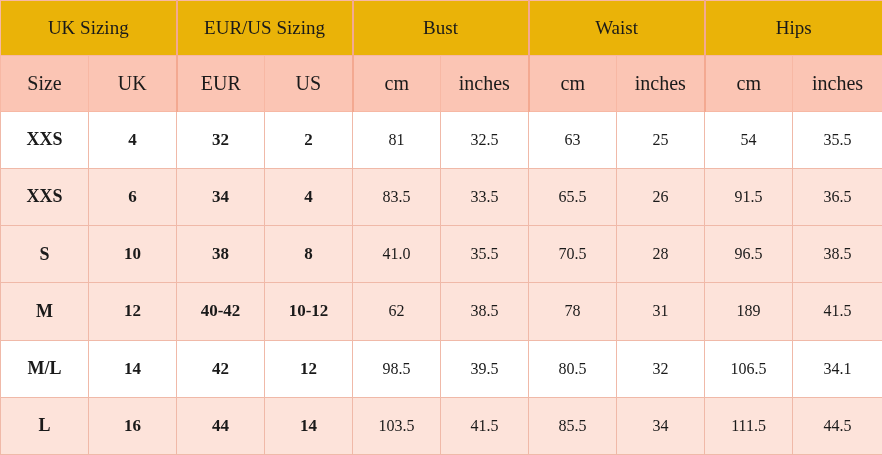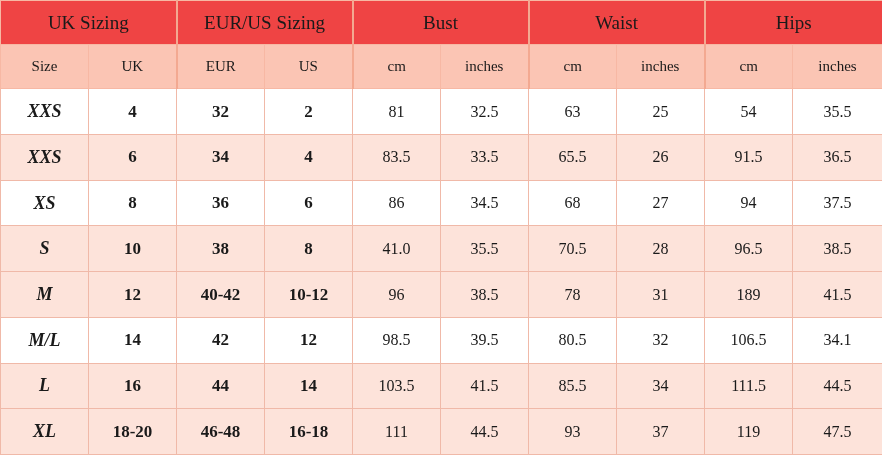--- a/index.html
+++ b/index.html
@@ -22,42 +22,41 @@
   }
   table.size-chart td, table.size-chart th {
     border: 1px solid #f0b9a8;
     text-align: center;
     vertical-align: middle;
     padding: 0;
     font-weight: normal;
   }
   
   tr.group-head td {
-    background: #ef4444;
+    background: #eab308;
     font-size: 19px;
     font-weight: normal;
     height: 28px;
     border-color: #f7b8a4;
   }
   
   tr.sub-head td {
     background: #fbc5b4;
-    font-size: 15px;
+    font-size: 20px;
     height: 28px;
     border-color: #f7b8a4;
   }
   
   tr.data-row td {
     height: 29px;
     font-size: 16px;
   }
   tr.data-row td.sizecell {
     font-weight: bold;
     font-size: 18px;
-    font-style: italic;
   }
   tr.data-row td.grp-uk {
     font-weight: bold;
     font-size: 17px;
   }
   tr.data-row td.grp-meas {
     font-weight: normal;
     font-size: 16px;
   }
   
@@ -128,50 +127,38 @@
         <td class="grp-uk sep-right">6</td>
         <td class="grp-uk">34</td>
         <td class="grp-uk sep-right">4</td>
         <td class="grp-meas">83.5</td>
         <td class="grp-meas sep-right">33.5</td>
         <td class="grp-meas">65.5</td>
         <td class="grp-meas sep-right">26</td>
         <td class="grp-meas">91.5</td>
         <td class="grp-meas">36.5</td>
       </tr>
-      <tr class="data-row plain">
-        <td class="sizecell">XS</td>
-        <td class="grp-uk sep-right">8</td>
-        <td class="grp-uk">36</td>
-        <td class="grp-uk sep-right">6</td>
-        <td class="grp-meas">86</td>
-        <td class="grp-meas sep-right">34.5</td>
-        <td class="grp-meas">68</td>
-        <td class="grp-meas sep-right">27</td>
-        <td class="grp-meas">94</td>
-        <td class="grp-meas">37.5</td>
-      </tr>
       <tr class="data-row shaded">
         <td class="sizecell">S</td>
         <td class="grp-uk sep-right">10</td>
         <td class="grp-uk">38</td>
         <td class="grp-uk sep-right">8</td>
         <td class="grp-meas">41.0</td>
         <td class="grp-meas sep-right">35.5</td>
         <td class="grp-meas">70.5</td>
         <td class="grp-meas sep-right">28</td>
         <td class="grp-meas">96.5</td>
         <td class="grp-meas">38.5</td>
       </tr>
       <tr class="data-row shaded">
         <td class="sizecell">M</td>
         <td class="grp-uk sep-right">12</td>
         <td class="grp-uk">40-42</td>
         <td class="grp-uk sep-right">10-12</td>
-        <td class="grp-meas">96</td>
+        <td class="grp-meas">62</td>
         <td class="grp-meas sep-right">38.5</td>
         <td class="grp-meas">78</td>
         <td class="grp-meas sep-right">31</td>
         <td class="grp-meas">189</td>
         <td class="grp-meas">41.5</td>
       </tr>
       <tr class="data-row plain">
         <td class="sizecell">M/L</td>
         <td class="grp-uk sep-right">14</td>
         <td class="grp-uk">42</td>
@@ -188,26 +175,14 @@
         <td class="grp-uk sep-right">16</td>
         <td class="grp-uk">44</td>
         <td class="grp-uk sep-right">14</td>
         <td class="grp-meas">103.5</td>
         <td class="grp-meas sep-right">41.5</td>
         <td class="grp-meas">85.5</td>
         <td class="grp-meas sep-right">34</td>
         <td class="grp-meas">111.5</td>
         <td class="grp-meas">44.5</td>
       </tr>
-      <tr class="data-row shaded">
-        <td class="sizecell">XL</td>
-        <td class="grp-uk sep-right">18-20</td>
-        <td class="grp-uk">46-48</td>
-        <td class="grp-uk sep-right">16-18</td>
-        <td class="grp-meas">111</td>
-        <td class="grp-meas sep-right">44.5</td>
-        <td class="grp-meas">93</td>
-        <td class="grp-meas sep-right">37</td>
-        <td class="grp-meas">119</td>
-        <td class="grp-meas">47.5</td>
-      </tr>
     </tbody>
 </table>
 
 </body></html>

